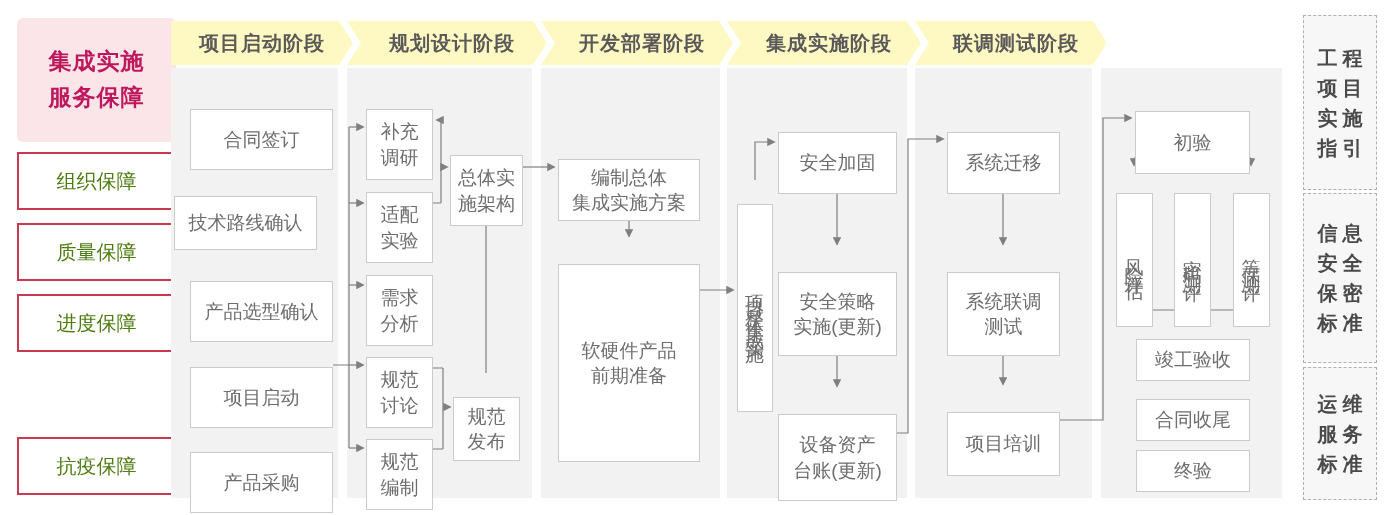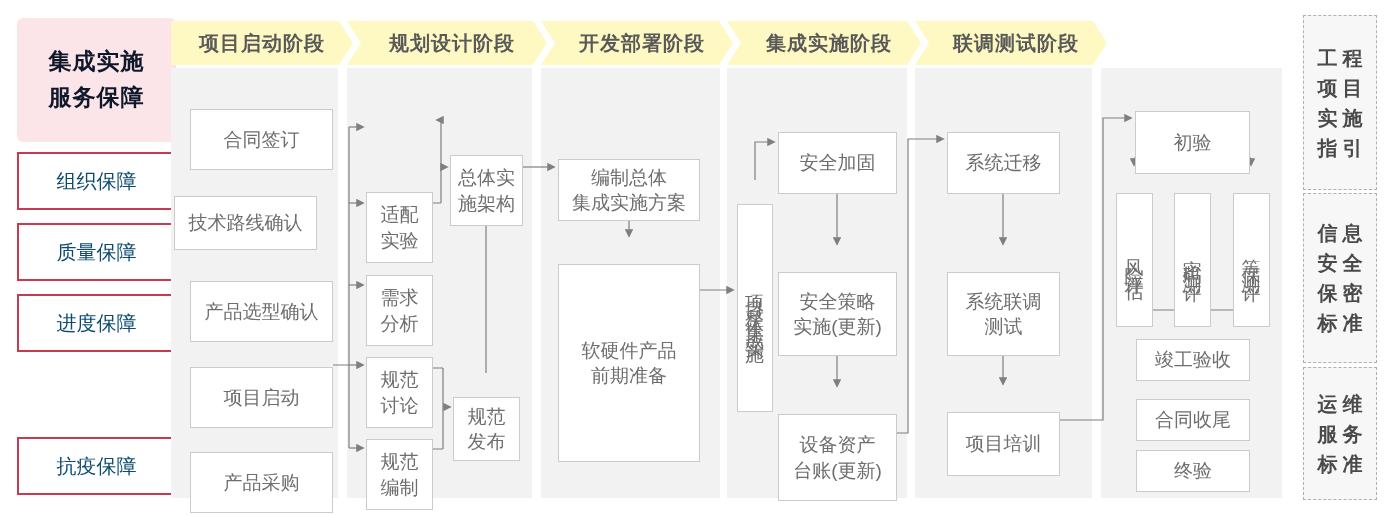--- a/index.html
+++ b/index.html
@@ -2,27 +2,27 @@
 <html><head>
 <meta charset="utf-8">
 <style>
   * { margin:0; padding:0; box-sizing:border-box; }
   body { background:#fff; font-family:"Liberation Sans","DejaVu Sans",sans-serif; }
   .canvas { position:relative; width:1391px; height:515px; background:#fff; overflow:hidden; }
 
   
   .side-title {
     position:absolute; left:17px; top:18px; width:159px; height:124px;
-    background:#fbe5e8; border-radius:6px; color:#0f172a; font-weight:bold;
+    background:#fbe5e8; border-radius:6px; color:#be185d; font-weight:bold;
     font-size:23px; line-height:1.55; letter-spacing:1px; white-space:pre-line;
     display:flex; align-items:center; justify-content:center; text-align:left;
   }
   .side-box {
     position:absolute; left:17px; width:159px; height:58px;
-    background:#fff; border:2px solid #c73a50; color:#0c4a6e; font-size:20px;
+    background:#fff; border:2px solid #c73a50; color:#4d7c0f; font-size:20px;
     display:flex; align-items:center; justify-content:center; text-align:center;
   }
 
   
   .col { position:absolute; top:68px; height:430px; background:#f2f2f2; }
 
   
   .hdr {
     position:absolute; top:21px; height:44px; background:#fef9c3;
     color:#595959; font-size:20px; font-weight:bold; letter-spacing:1px;
@@ -128,20 +128,22 @@
       <path d="M1192,417 V431" marker-end="url(#arr)"></path>
     </g>
   </svg>
 
   <div class="box" style="left:190px;top:85px;width:143px;height:61px">合同签订</div>
   <div class="box" style="left:174px;top:172px;width:143px;height:54px">技术路线确认</div>
   <div class="box" style="left:190px;top:257px;width:143px;height:61px">产品选型确认</div>
   <div class="box" style="left:190px;top:343px;width:143px;height:61px">项目启动</div>
   <div class="box" style="left:190px;top:428px;width:143px;height:61px">产品采购</div>
 
+  <div class="box" style="left:366px;top:85px;width:67px;height:71px">补充
+调研</div>
   <div class="box" style="left:366px;top:168px;width:67px;height:71px">适配
 实验</div>
   <div class="box" style="left:366px;top:251px;width:67px;height:71px">需求
 分析</div>
   <div class="box" style="left:366px;top:333px;width:67px;height:71px">规范
 讨论</div>
   <div class="box" style="left:366px;top:415px;width:67px;height:71px">规范
 编制</div>
   <div class="box" style="left:450px;top:131px;width:73px;height:71px">总体实
 施架构</div>

